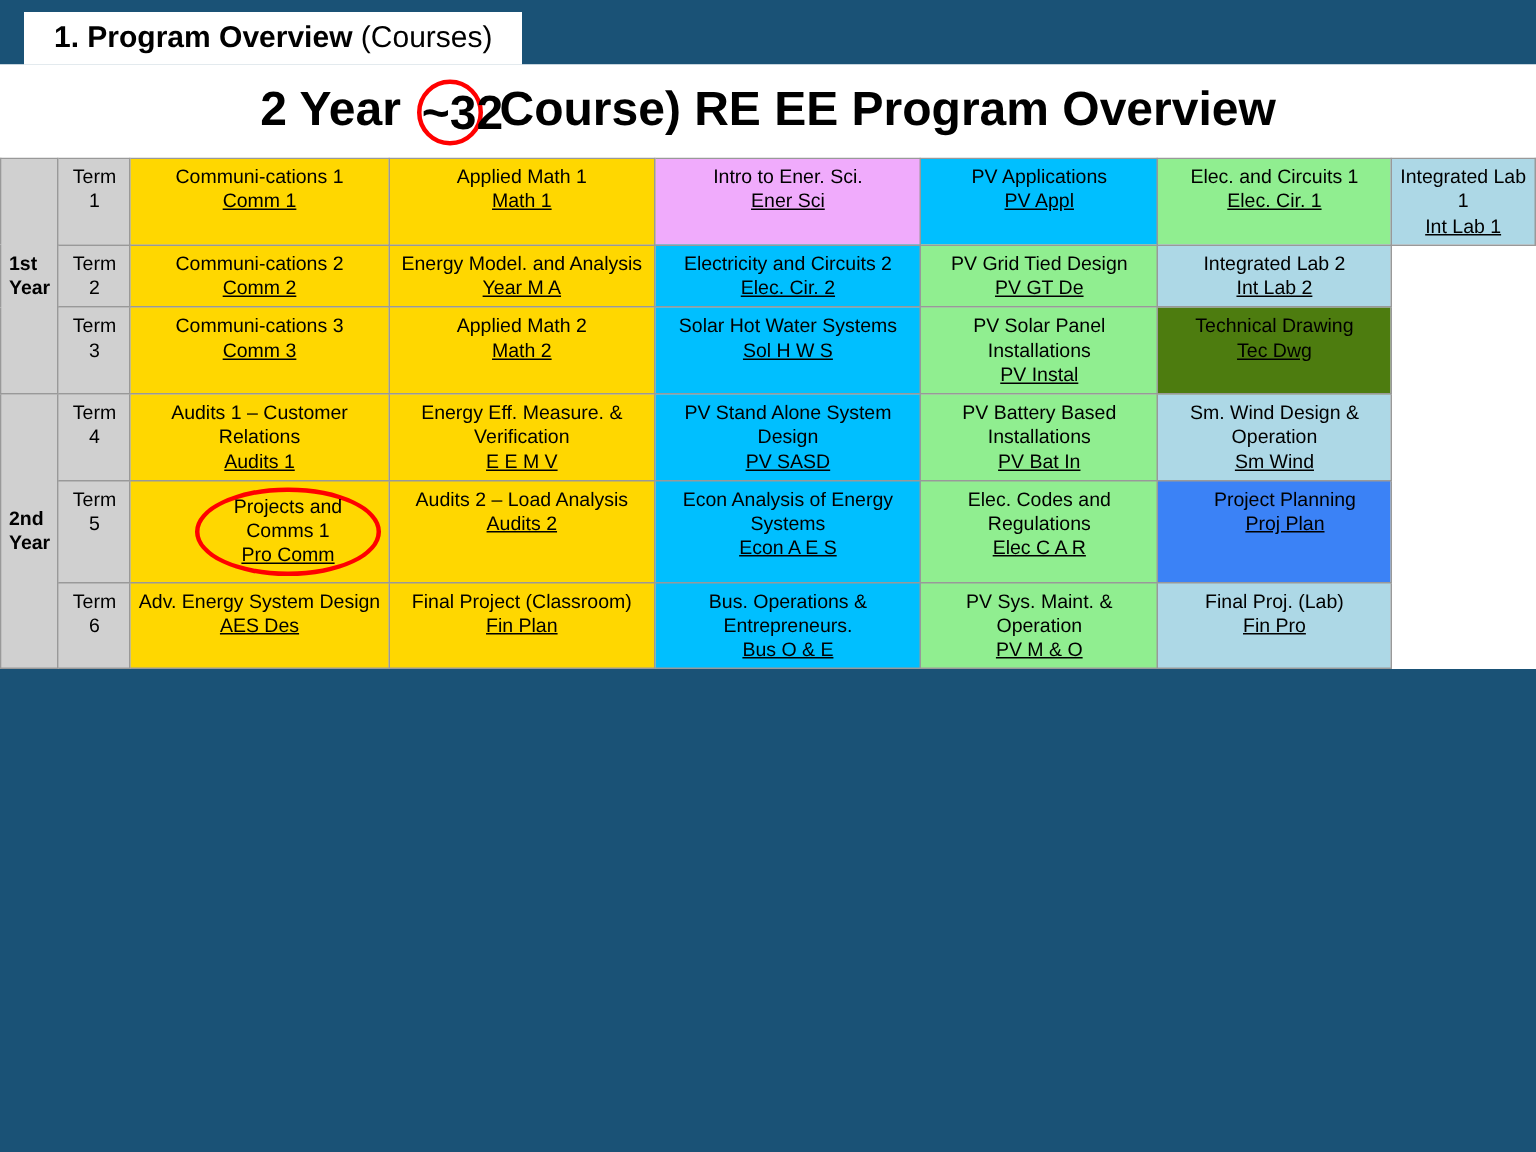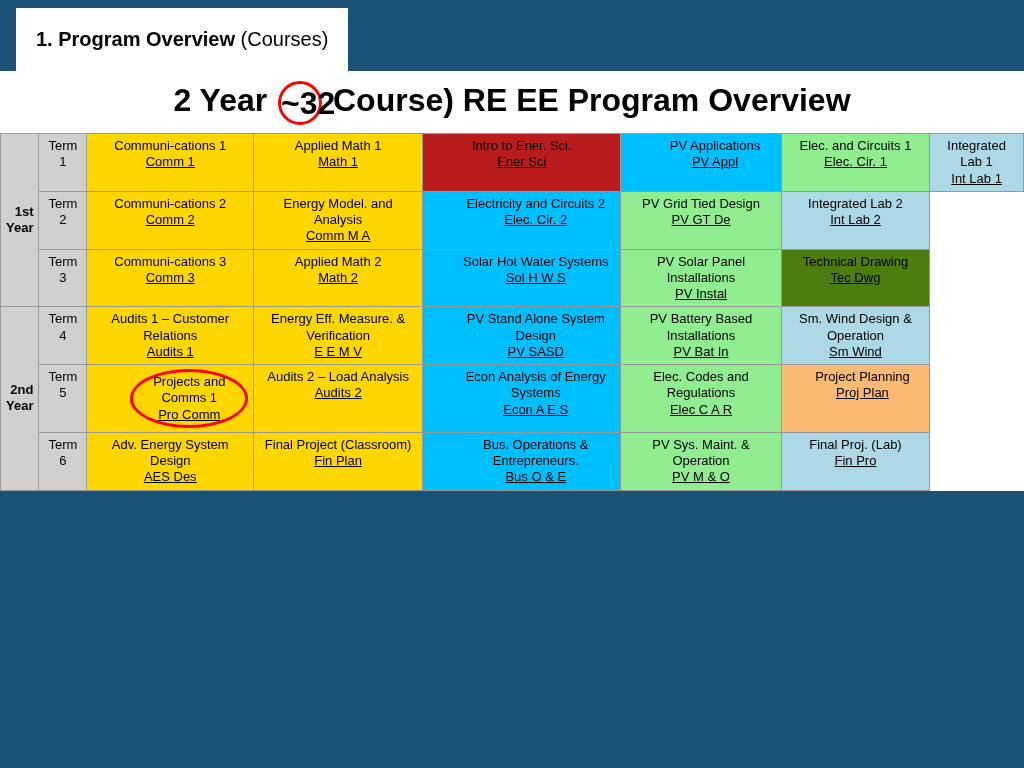--- a/index.html
+++ b/index.html
@@ -10,21 +10,21 @@
       height: 768px;
       overflow: hidden;
     }
     .top-bar {
       background: #1a5276;
       padding: 8px 16px 0 16px;
     }
     .title-box {
       background: white;
       display: inline-block;
-      padding: 20px 20px;
+      padding: 6px 20px;
       font-size: 20px;
       font-weight: bold;
     }
     .title-box span.normal { font-weight: normal; }
     .main-container {
       background: white;
       margin: 0;
       padding: 0;
     }
     .page-title {
@@ -58,32 +58,32 @@
       border: 1px solid #999;
       padding: 4px 5px;
       vertical-align: top;
       line-height: 1.25;
       text-align: center;
     }
     .col-year {
       background: #d0d0d0;
       font-weight: bold;
       width: 38px;
-      text-align: right;
+      text-align: left;
       vertical-align: middle;
     }
     .col-term {
       background: #d0d0d0;
       width: 48px;
       vertical-align: top;
       font-weight: normal;
     }
     .yellow { background: #FFD700; }
-    .orange { background: #b91c1c; color: black; }
-    .cyan { background: #00BFFF; padding-left: 33px; }
+    .orange { background: #f0abfc; color: black; }
+    .cyan { background: #00BFFF; }
     .light-green { background: #90EE90; }
     .light-blue { background: #ADD8E6; margin-top: 24px; }
     .underline { text-decoration: underline; }
     .circle-proj {
       display: inline-block;
       border: 3px solid red;
       border-radius: 50%;
       padding: 2px 4px;
       margin-left: 38px;
     }
@@ -125,21 +125,21 @@
           Integrated Lab 1<br><span class="underline">Int Lab 1</span>
         </td>
       </tr>
 
       <tr>
         <td class="col-term">Term 2</td>
         <td class="yellow">
           Communi-cations 2<br><span class="underline">Comm 2</span>
         </td>
         <td class="yellow">
-          Energy Model. and Analysis<br><span class="underline">Comm M A</span>
+          Energy Model. and Analysis<br><span class="underline">Year M A</span>
         </td>
         <td class="cyan">
           Electricity and Circuits 2<br><span class="underline">Elec. Cir. 2</span>
         </td>
         <td class="light-green">
           PV Grid Tied Design<br><span class="underline">PV GT De</span>
         </td>
         <td style="background:#ADD8E6;">
           Integrated Lab 2<br><span class="underline">Int Lab 2</span>
         </td>
@@ -191,21 +191,21 @@
         </td>
         <td class="yellow">
           Audits 2 – Load Analysis<br><span class="underline">Audits 2</span>
         </td>
         <td class="cyan">
           Econ Analysis of Energy Systems<br><span class="underline">Econ A E S</span>
         </td>
         <td class="light-green">
           Elec. Codes and Regulations<br><span class="underline">Elec C A R</span>
         </td>
-        <td style="background:#fdba74;padding-left:19px;">
+        <td style="background:#3b82f6;padding-left:19px;">
           Project Planning<br><span class="underline">Proj Plan</span>
         </td>
       </tr>
 
       <tr>
         <td class="col-term">Term 6</td>
         <td class="yellow">
           Adv. Energy System Design<br><span class="underline">AES Des</span>
         </td>
         <td class="yellow">

